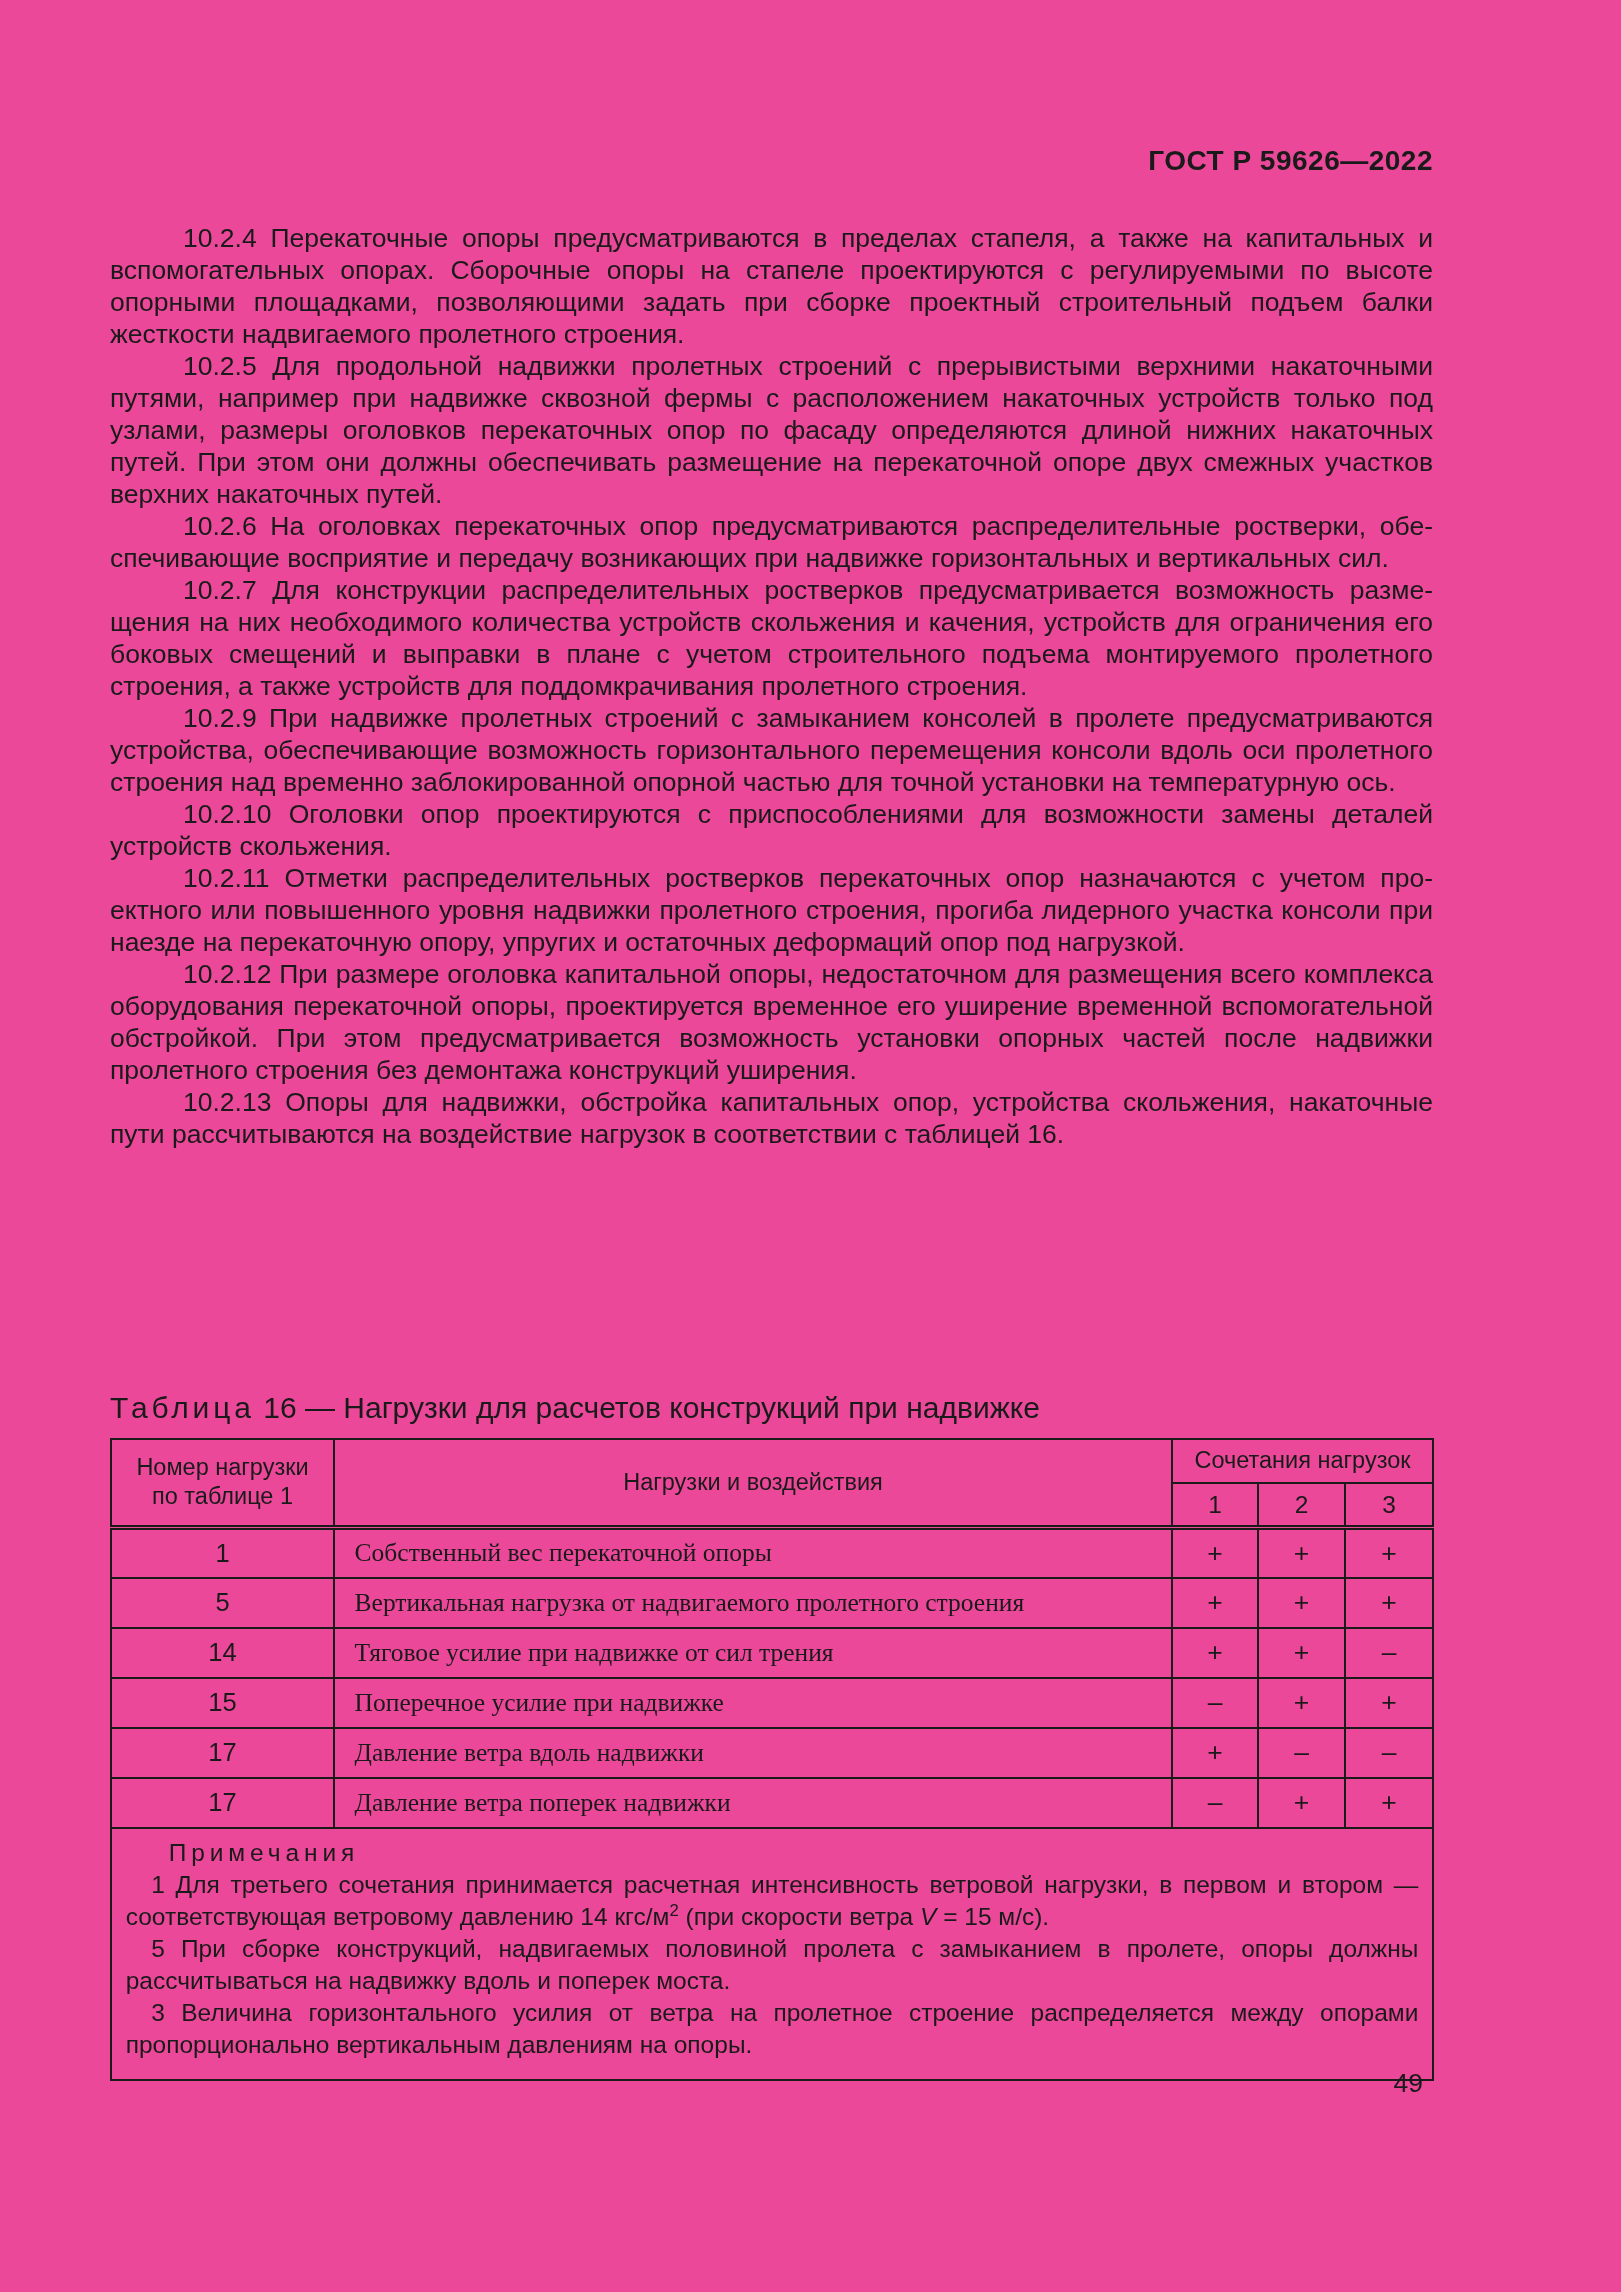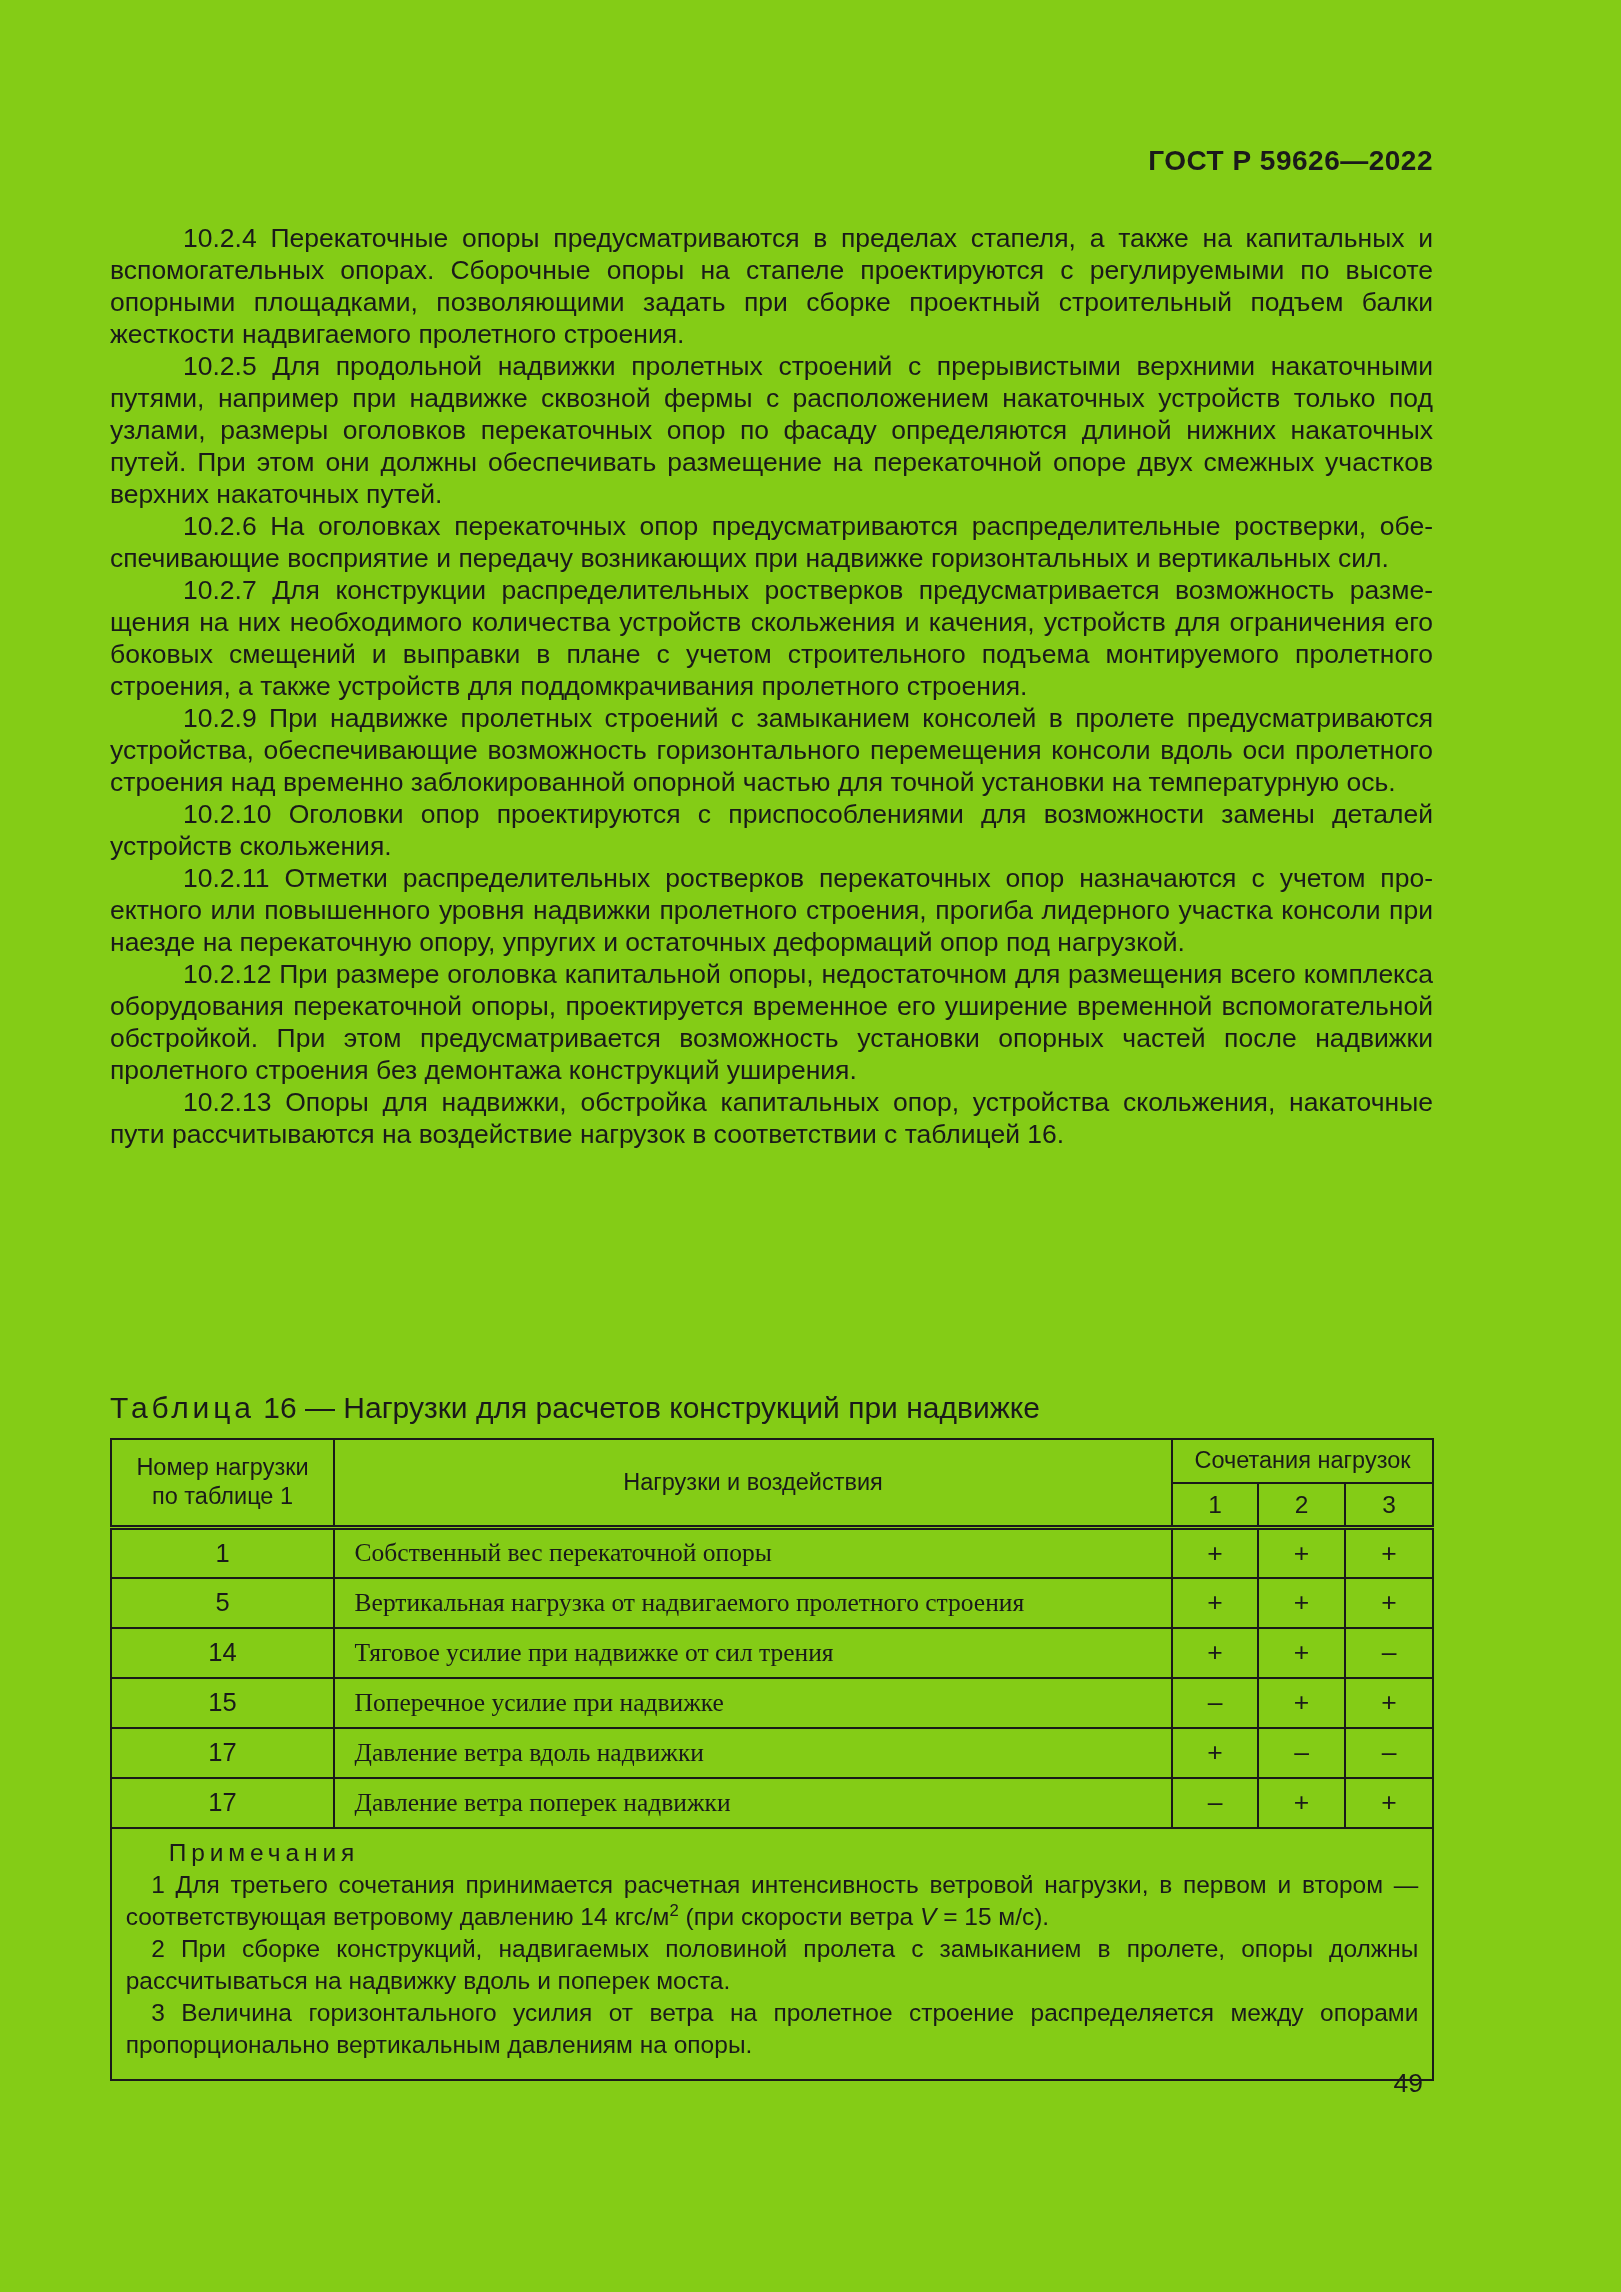--- a/index.html
+++ b/index.html
@@ -5,21 +5,21 @@
   * { margin: 0; padding: 0; box-sizing: border-box; }
   html, body { background: #ffffff; }
   body {
     width: 1621px; height: 2293px;
     font-family: "Liberation Sans", sans-serif;
     color: #1a1a1a;
   }
   .page {
     position: relative;
     width: 1621px; height: 2293px;
-    background: #84cc16;
+    background: #ec4899;
     overflow: hidden;
   }
   .doc-header {
     position: absolute; top: 145px; left: 110px; width: 1323px;
     text-align: right; font-weight: bold; font-size: 28px; letter-spacing: 0.5px;
   }
   .body-text { position: absolute; top: 222px; left: 110px; width: 1323px; }
   .body-text p {
     font-size: 26.5px; line-height: 32px;
     text-align: justify; text-indent: 73px;
@@ -147,21 +147,21 @@
           <td class="cell-num">17</td>
           <td class="cell-load">Давление ветра поперек надвижки</td>
           <td class="cell-sign">–</td>
           <td class="cell-sign">+</td>
           <td class="cell-sign">+</td>
         </tr>
         <tr class="notes-row">
           <td colspan="5">
             <p class="notes-title">Примечания</p>
             <p class="note"><span>1 Для третьего сочетания принимается расчетная интенсивность ветровой нагрузки, в первом и втором — соответствующая ветровому давлению 14 кгс/м</span><sup>2</sup><span> (при скорости ветра </span><i>V</i><span> = 15 м/с).</span></p>
-            <p class="note">2 При сборке конструкций, надвигаемых половиной пролета с замыканием в пролете, опоры должны рассчитываться на надвижку вдоль и поперек моста.</p>
+            <p class="note">5 При сборке конструкций, надвигаемых половиной пролета с замыканием в пролете, опоры должны рассчитываться на надвижку вдоль и поперек моста.</p>
             <p class="note">3 Величина горизонтального усилия от ветра на пролетное строение распределяется между опорами пропорционально вертикальным давлениям на опоры.</p>
           </td>
         </tr>
       </tbody>
     </table>
   </div>
 
   <div class="page-number">49</div>
 
 </div>

